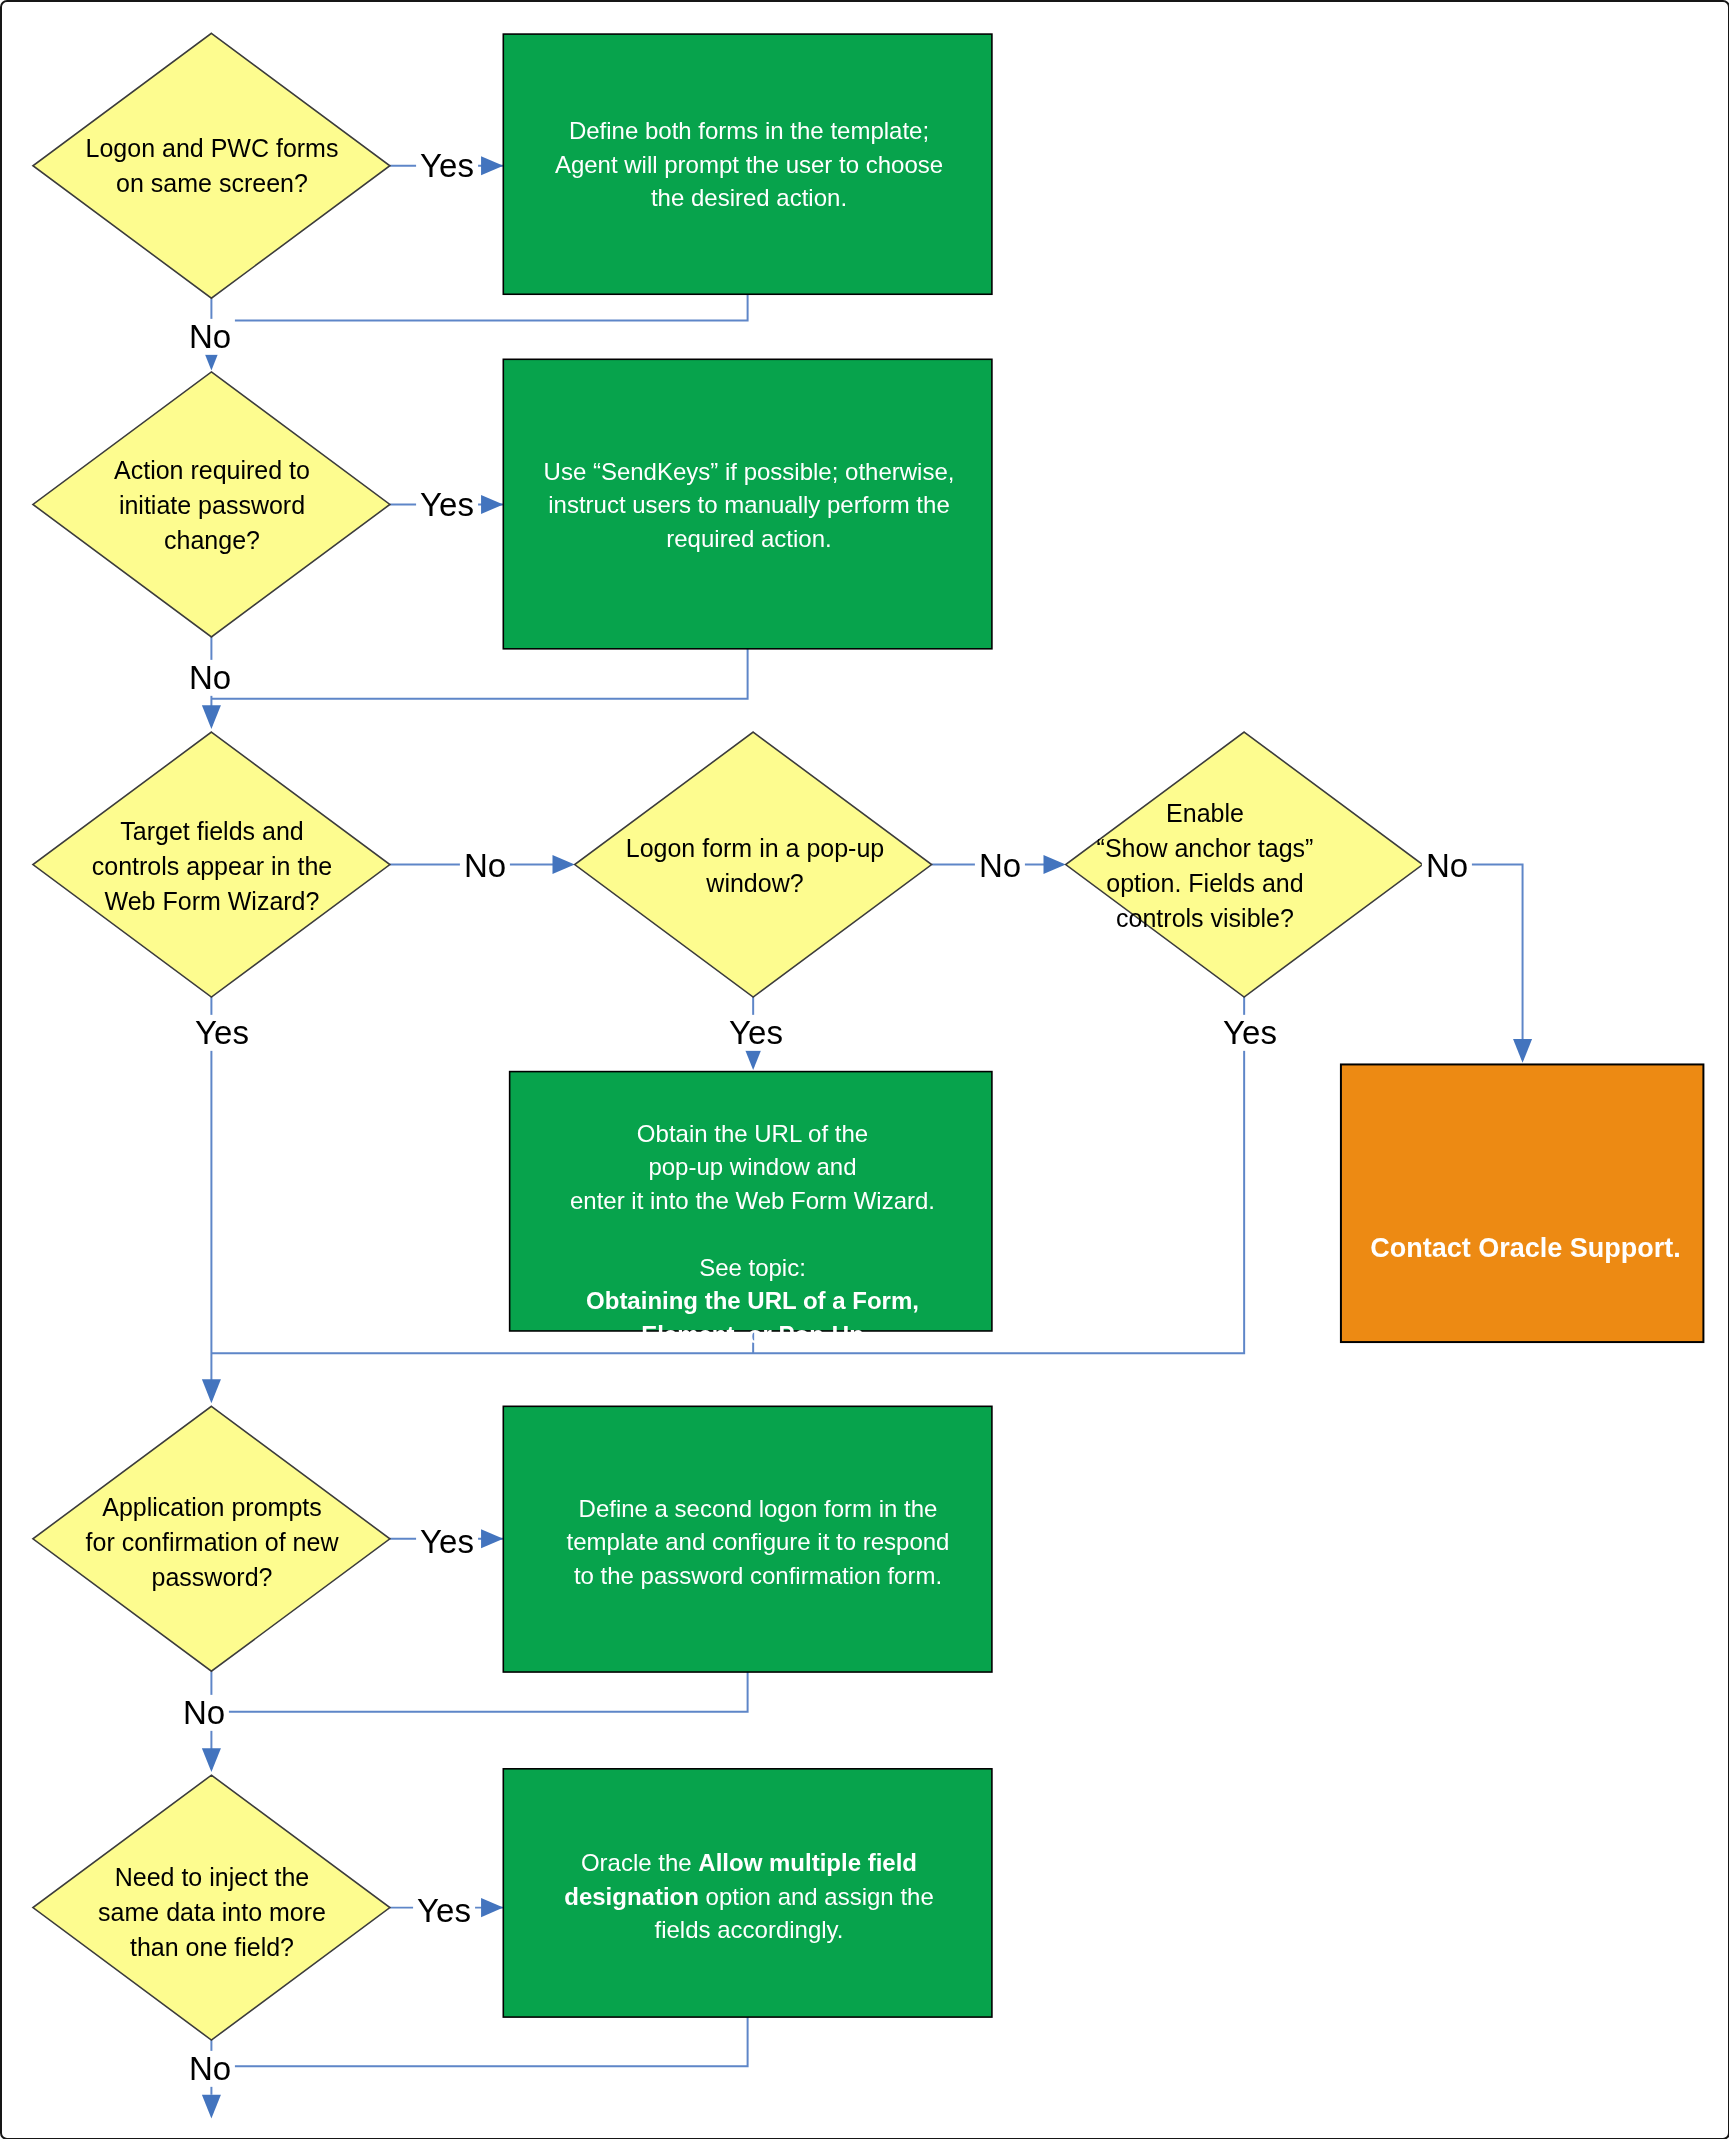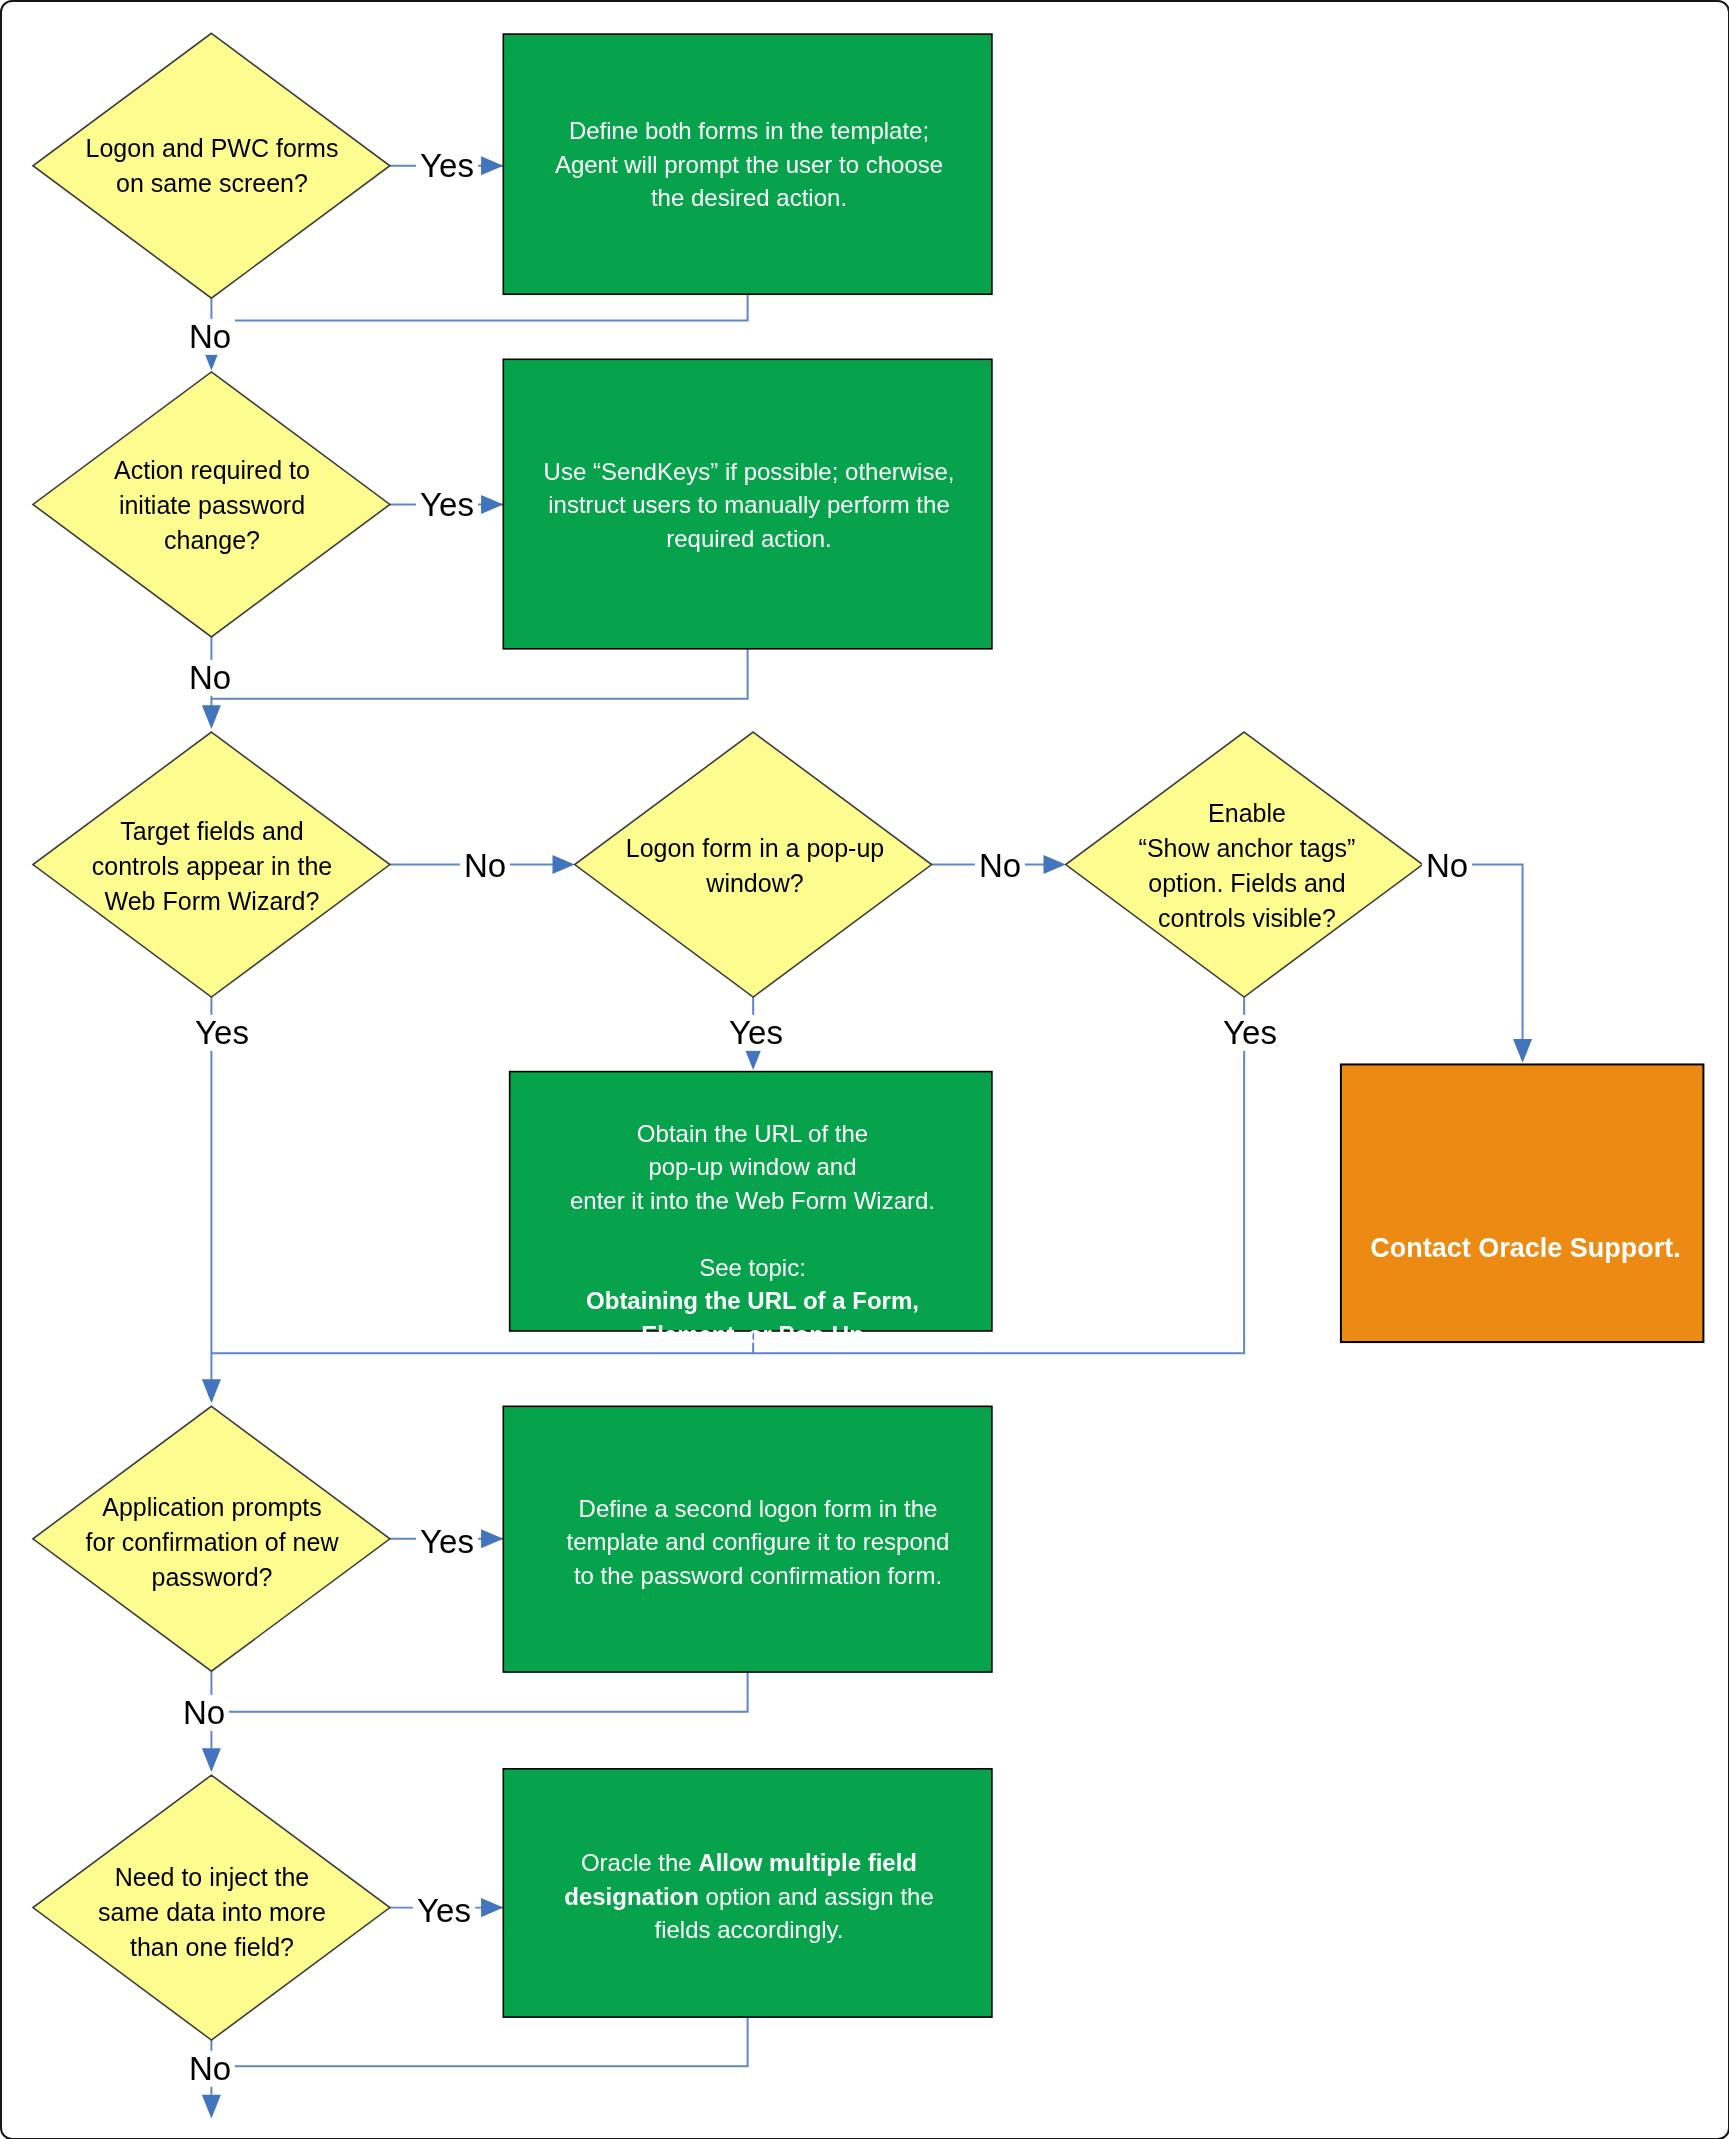--- a/index.html
+++ b/index.html
@@ -1,21 +1,21 @@
 <!DOCTYPE html>
 <html style="--diamond-fill: #FDFC8F; --diamond-border: #3C3C3C; --box-green: #07A34C; --box-orange: #ED8A13; --line-blue: #5E86C8; --arrow-blue: #4374BE;font-size:12.7px"><head>
 <meta charset="utf-8">
 <style>
   html,body{margin:0;padding:0;background:#fff;}
   .canvas{
     position:relative;
     width:1730px;height:2140px;
     background:#fff;
     border:2.4px solid #161616;
-    border-radius:12px;
+    border-radius:7px;
     box-sizing:border-box;
     overflow:hidden;
     font-family:"Liberation Sans", sans-serif;
   }
   .wires{position:absolute;left:0;top:0;width:100%;height:100%;}
   .connector{fill:none;stroke:var(--line-blue);stroke-width:2.5px;}
   .arrowhead{fill:var(--arrow-blue);stroke:none;}
   .diamond-shape{fill:var(--diamond-fill);stroke:var(--diamond-border);stroke-width:2px;}
   .green-shape{fill:var(--box-green);stroke:#000;stroke-width:2px;}
   .orange-shape{fill:var(--box-orange);stroke:#000;stroke-width:2.5px;}
@@ -104,21 +104,21 @@
   <div class="node-label diamond-label" style="left:31px;top:31px;width:358px;height:266px;">Logon and PWC forms
 on same screen?</div>
   <div class="node-label diamond-label" style="left:31px;top:370px;width:358px;height:266px;">Action required to
 initiate password
 change?</div>
   <div class="node-label diamond-label" style="left:31px;top:731px;width:358px;height:266px;">Target fields and
 controls appear in the
 Web Form Wizard?</div>
   <div class="node-label diamond-label" style="left:574px;top:731px;width:358px;height:266px;">Logon form in a pop-up
 window?</div>
-  <div class="node-label diamond-label" style="left:1066px;top:731px;width:358px;height:266px;">Enable
+  <div class="node-label diamond-label" style="left:1024px;top:731px;width:358px;height:266px;">Enable
 “Show anchor tags”
 option. Fields and
 controls visible?</div>
   <div class="node-label diamond-label" style="left:31px;top:1407px;width:358px;height:266px;">Application prompts
 for confirmation of new
 password?</div>
   <div class="node-label diamond-label" style="left:31px;top:1777px;width:358px;height:266px;">Need to inject the
 same data into more
 than one field?</div>
 

